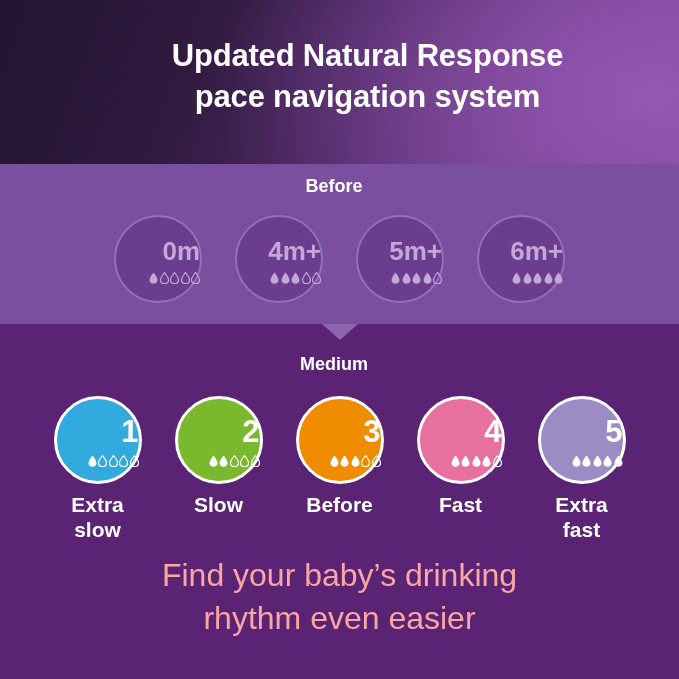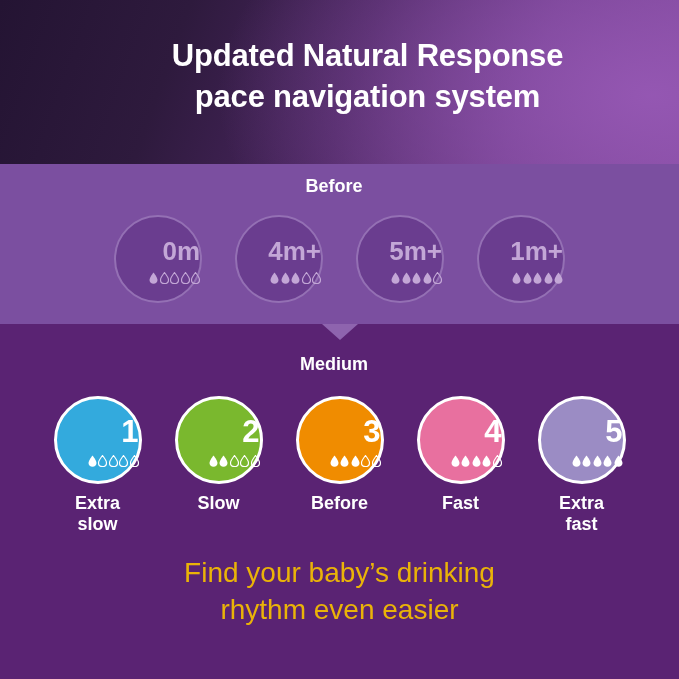--- a/index.html
+++ b/index.html
@@ -139,35 +139,35 @@
   .drop {
     width: 9px;
     height: 12px;
     display: block;
   }
 
   .cap-label {
     margin-top: 9px;
     text-align: center;
     color: #ffffff;
-    font-size: 18px;
+    font-size: 21px;
     font-weight: bold;
     line-height: 1.18;
     white-space: pre-line;
   }
 
   
   .footer-text {
     position: absolute;
     left: 0;
     top: 554px;
     width: 679px;
     text-align: center;
-    color: #eab308;
-    font-size: 28px;
+    color: #fca5a5;
+    font-size: 32px;
     font-weight: normal;
     line-height: 1.33;
     white-space: pre-line;
   }
 </style>
 </head>
 <body>
 
 <div id="poster">
 
@@ -242,21 +242,21 @@
               <path d="M9 1 C9 1 1 11.2 1 16 C1 20.4 4.6 23.3 9 23.3 C13.4 23.3 17 20.4 17 16 C17 11.2 9 1 9 1 Z" fill="#C3A7D6" stroke="none"></path>
             </svg>
             <svg viewBox="0 0 18 24" class="drop">
               <path d="M9 1 C9 1 1 11.2 1 16 C1 20.4 4.6 23.3 9 23.3 C13.4 23.3 17 20.4 17 16 C17 11.2 9 1 9 1 Z" fill="none" stroke="#C3A7D6" stroke-width="2.4"></path>
             </svg>
           </div>
         </div>
       </div>
       <div class="pace-cell">
         <div class="circle before">
-          <div class="circle-label">1m+</div>
+          <div class="circle-label">6m+</div>
           <div class="drops">
             <svg viewBox="0 0 18 24" class="drop">
               <path d="M9 1 C9 1 1 11.2 1 16 C1 20.4 4.6 23.3 9 23.3 C13.4 23.3 17 20.4 17 16 C17 11.2 9 1 9 1 Z" fill="#C3A7D6" stroke="none"></path>
             </svg>
             <svg viewBox="0 0 18 24" class="drop">
               <path d="M9 1 C9 1 1 11.2 1 16 C1 20.4 4.6 23.3 9 23.3 C13.4 23.3 17 20.4 17 16 C17 11.2 9 1 9 1 Z" fill="#C3A7D6" stroke="none"></path>
             </svg>
             <svg viewBox="0 0 18 24" class="drop">
               <path d="M9 1 C9 1 1 11.2 1 16 C1 20.4 4.6 23.3 9 23.3 C13.4 23.3 17 20.4 17 16 C17 11.2 9 1 9 1 Z" fill="#C3A7D6" stroke="none"></path>
             </svg>

